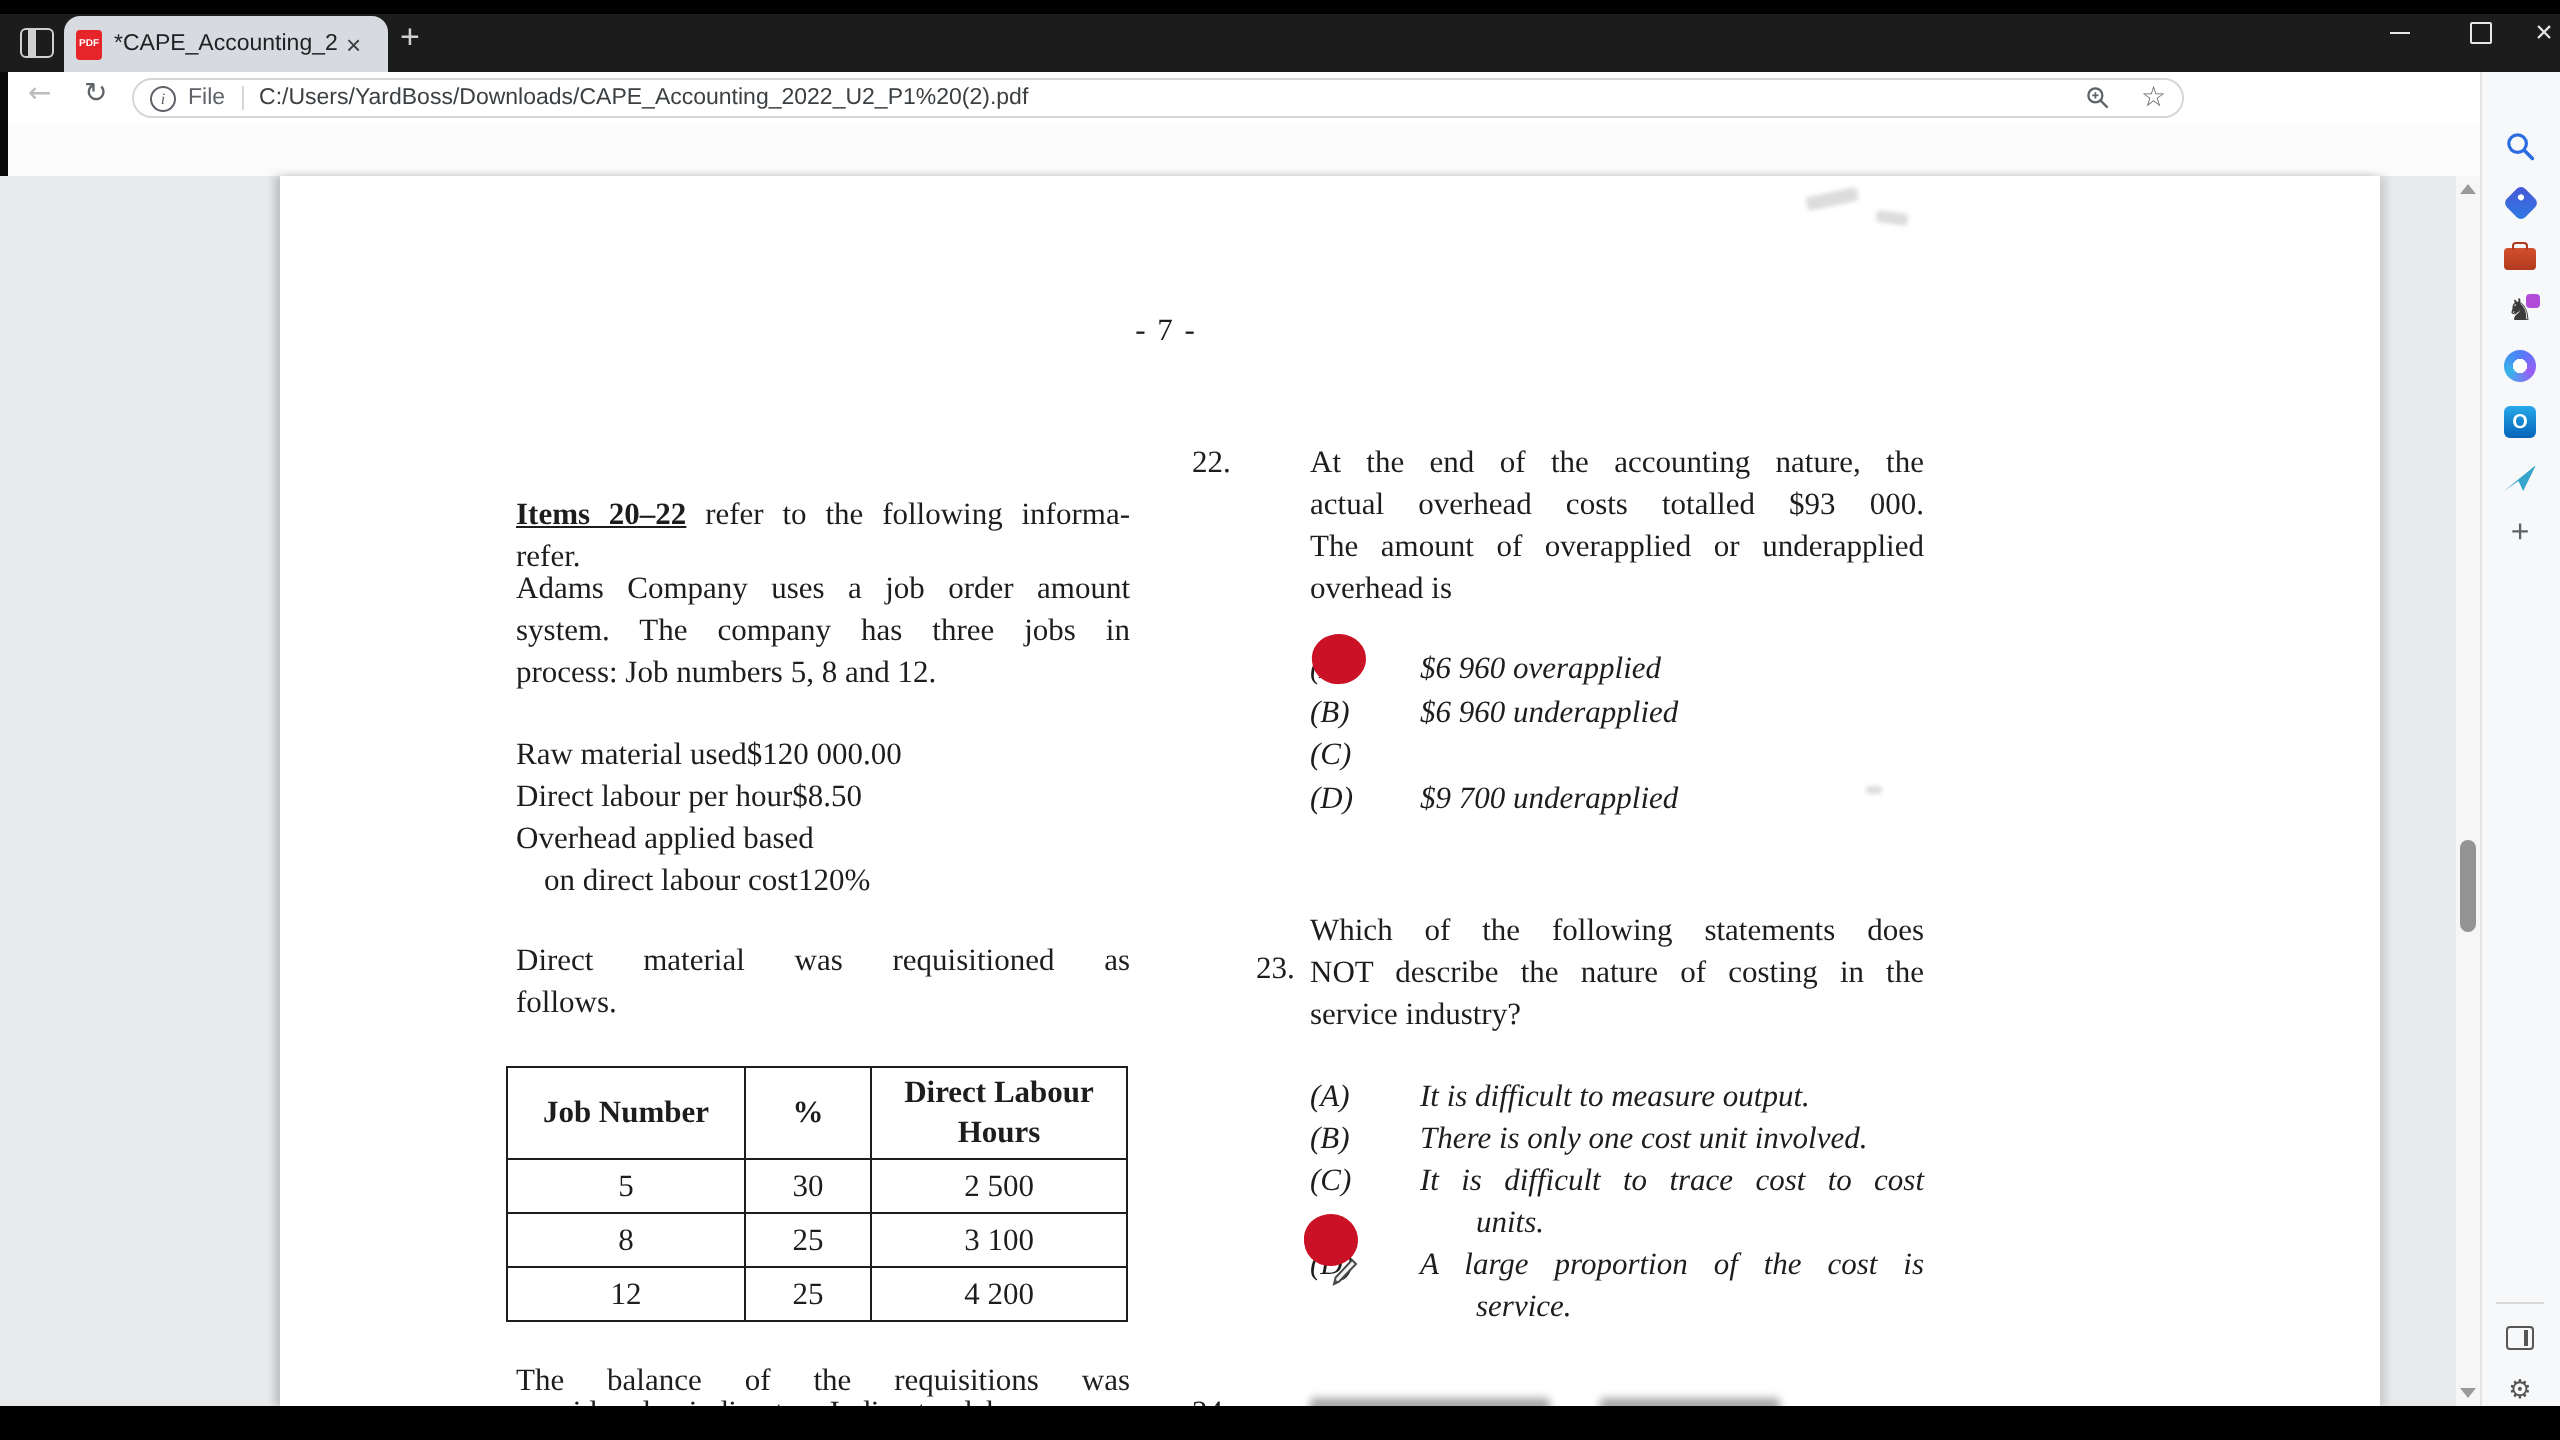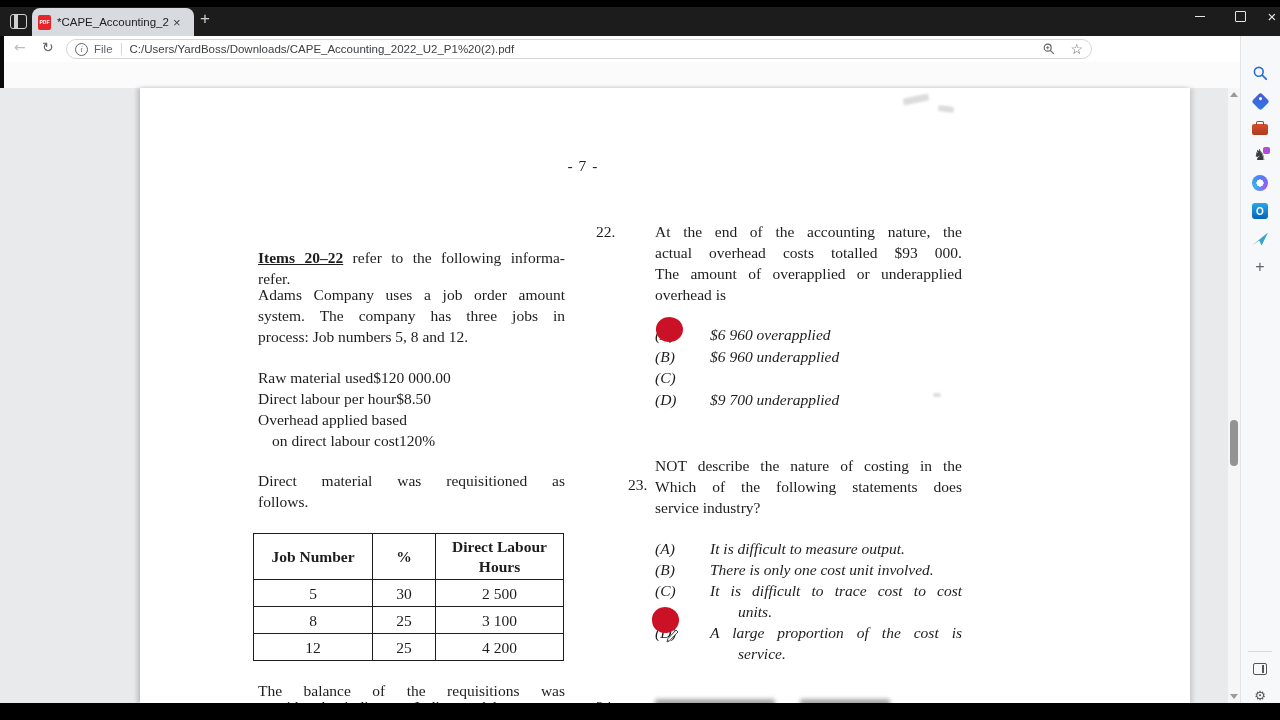--- a/index.html
+++ b/index.html
@@ -376,22 +376,22 @@
         </div>
       <div class="opt">
           <span class="optletter">(D)</span>
           <span class="opttext">$9 700 underapplied</span>
         </div>
     </div>
     <div class="abs redmark" style="left:516px;top:229px;width:27px;height:25px;"></div>
 
     <div class="abs qnum" style="left:456px;top:386px;margin-left:32px;">23.</div>
     <div class="abs" style="left:515px;top:367px;width:307px;">
+      <div class="jl">Which of the following statements does</div>
       <div class="jl">NOT describe the nature of costing in the</div>
-      <div class="jl">Which of the following statements does</div>
       <div class="ll">service industry?</div>
     </div>
     <div class="abs" style="left:515px;top:450px;width:307px;">
       <div class="opt">
           <span class="optletter">(A)</span>
           <span class="opttext ll">It is difficult to measure output.</span>
         </div>
       <div class="opt">
           <span class="optletter">(B)</span>
           <span class="opttext ll">There is only one cost unit involved.</span>

